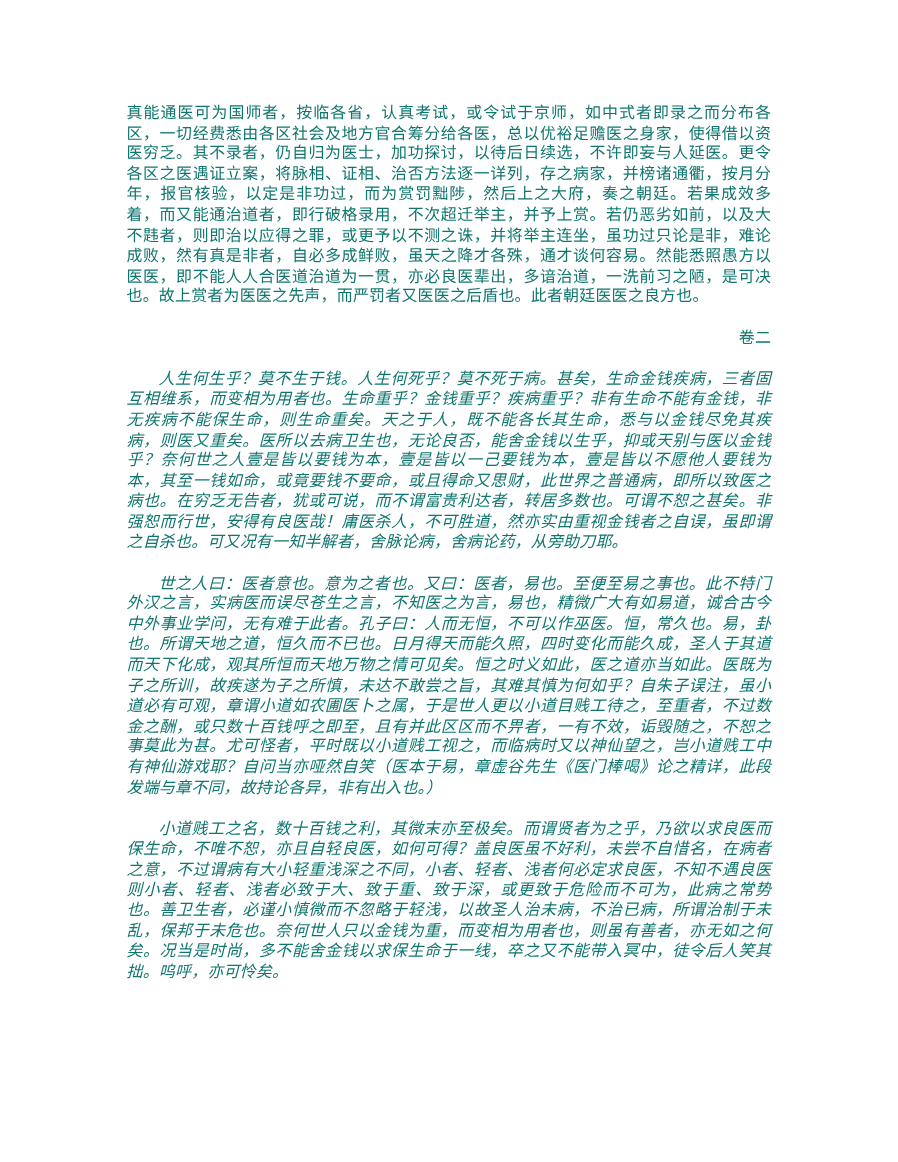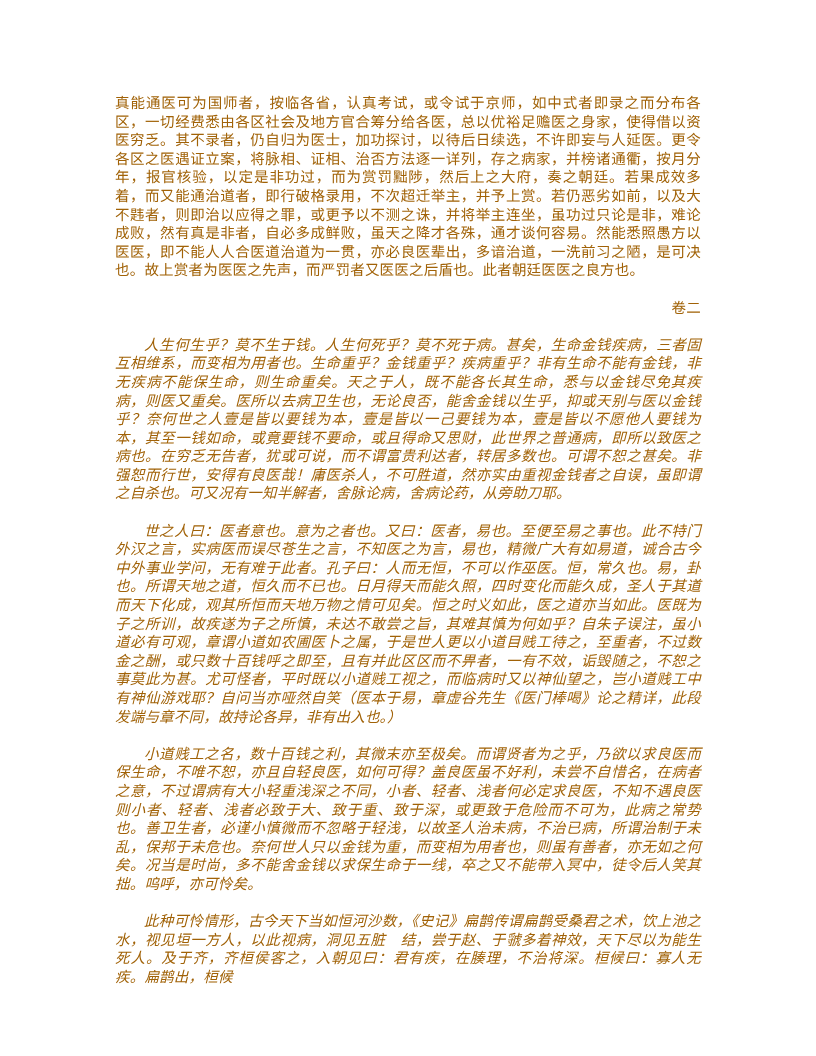--- a/index.html
+++ b/index.html
@@ -12,21 +12,21 @@
     width: 816px;
     height: 1056px;
     background: #ffffff;
     overflow: hidden;
   }
   .content {
     position: absolute;
     left: 115px;
     top: 94px;
     width: 586px;
-    color: #a16207;
+    color: #0f766e;
     font-family: "DejaVu Serif", "Liberation Serif", serif;
     font-size: 14.5px;
     line-height: 18.6px;
     text-align: justify;
     text-justify: inter-ideograph;
     letter-spacing: 0.2px;
   }
   .block {
     margin: 0 0 18.6px 0;
     padding: 0;
@@ -48,15 +48,14 @@
 </head>
 <body>
 
 <div class="page">
   <div class="content">
     <p class="block">真能通医可为国师者，按临各省，认真考试，或令试于京师，如中式者即录之而分布各区，一切经费悉由各区社会及地方官合筹分给各医，总以优裕足赡医之身家，使得借以资医穷乏。其不录者，仍自归为医士，加功探讨，以待后日续选，不许即妄与人延医。更令各区之医遇证立案，将脉相、证相、治否方法逐一详列，存之病家，并榜诸通衢，按月分年，报官核验，以定是非功过，而为赏罚黜陟，然后上之大府，奏之朝廷。若果成效多着，而又能通治道者，即行破格录用，不次超迁举主，并予上赏。若仍恶劣如前，以及大不韪者，则即治以应得之罪，或更予以不测之诛，并将举主连坐，虽功过只论是非，难论成败，然有真是非者，自必多成鲜败，虽天之降才各殊，通才谈何容易。然能悉照愚方以医医，即不能人人合医道治道为一贯，亦必良医辈出，多谙治道，一洗前习之陋，是可决也。故上赏者为医医之先声，而严罚者又医医之后盾也。此者朝廷医医之良方也。</p>
     <p class="block heading">卷二</p>
     <p class="block indent">人生何生乎？莫不生于钱。人生何死乎？莫不死于病。甚矣，生命金钱疾病，三者固互相维系，而变相为用者也。生命重乎？金钱重乎？疾病重乎？非有生命不能有金钱，非无疾病不能保生命，则生命重矣。天之于人，既不能各长其生命，悉与以金钱尽免其疾病，则医又重矣。医所以去病卫生也，无论良否，能舍金钱以生乎，抑或天别与医以金钱乎？奈何世之人壹是皆以要钱为本，壹是皆以一己要钱为本，壹是皆以不愿他人要钱为本，其至一钱如命，或竟要钱不要命，或且得命又思财，此世界之普通病，即所以致医之病也。在穷乏无告者，犹或可说，而不谓富贵利达者，转居多数也。可谓不恕之甚矣。非强恕而行世，安得有良医哉！庸医杀人，不可胜道，然亦实由重视金钱者之自误，虽即谓之自杀也。可又况有一知半解者，舍脉论病，舍病论药，从旁助刀耶。</p>
     <p class="block indent">世之人曰：医者意也。意为之者也。又曰：医者，易也。至便至易之事也。此不特门外汉之言，实病医而误尽苍生之言，不知医之为言，易也，精微广大有如易道，诚合古今中外事业学问，无有难于此者。孔子曰：人而无恒，不可以作巫医。恒，常久也。易，卦也。所谓天地之道，恒久而不已也。日月得天而能久照，四时变化而能久成，圣人于其道而天下化成，观其所恒而天地万物之情可见矣。恒之时义如此，医之道亦当如此。医既为子之所训，故疾遂为子之所慎，未达不敢尝之旨，其难其慎为何如乎？自朱子误注，虽小道必有可观，章谓小道如农圃医卜之属，于是世人更以小道目贱工待之，至重者，不过数金之酬，或只数十百钱呼之即至，且有并此区区而不畀者，一有不效，诟毁随之，不恕之事莫此为甚。尤可怪者，平时既以小道贱工视之，而临病时又以神仙望之，岂小道贱工中有神仙游戏耶？自问当亦哑然自笑（医本于易，章虚谷先生《医门棒喝》论之精详，此段发端与章不同，故持论各异，非有出入也。）</p>
     <p class="block indent">小道贱工之名，数十百钱之利，其微末亦至极矣。而谓贤者为之乎，乃欲以求良医而保生命，不唯不恕，亦且自轻良医，如何可得？盖良医虽不好利，未尝不自惜名，在病者之意，不过谓病有大小轻重浅深之不同，小者、轻者、浅者何必定求良医，不知不遇良医则小者、轻者、浅者必致于大、致于重、致于深，或更致于危险而不可为，此病之常势也。善卫生者，必谨小慎微而不忽略于轻浅，以故圣人治未病，不治已病，所谓治制于未乱，保邦于未危也。奈何世人只以金钱为重，而变相为用者也，则虽有善者，亦无如之何矣。况当是时尚，多不能舍金钱以求保生命于一线，卒之又不能带入冥中，徒令后人笑其拙。呜呼，亦可怜矣。</p>
-    <p class="block indent">此种可怜情形，古今天下当如恒河沙数，《史记》扁鹊传谓扁鹊受桑君之术，饮上池之水，视见垣一方人，以此视病，洞见五脏　结，尝于赵、于虢多着神效，天下尽以为能生死人。及于齐，齐桓侯客之，入朝见曰：君有疾，在腠理，不治将深。桓候曰：寡人无疾。扁鹊出，桓候</p>
   </div>
 </div>
 
 </body></html>

